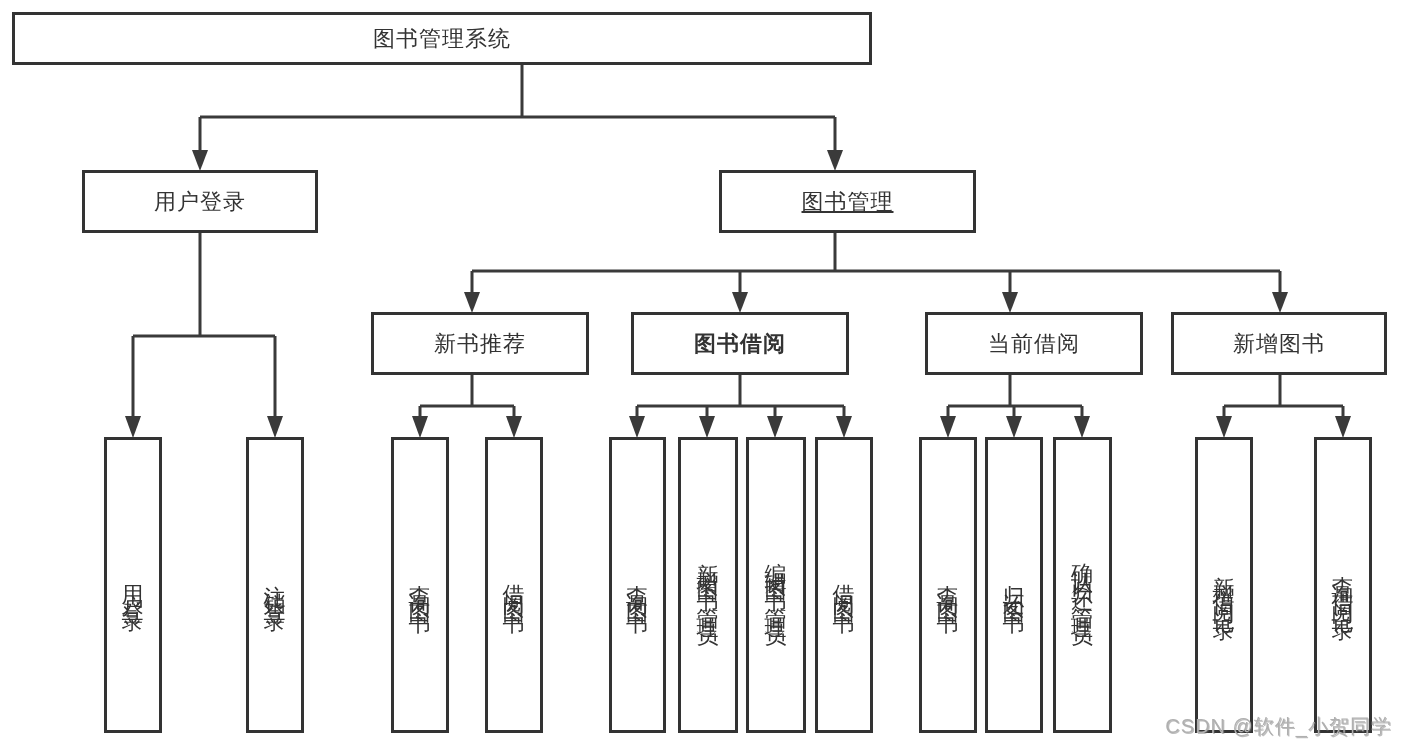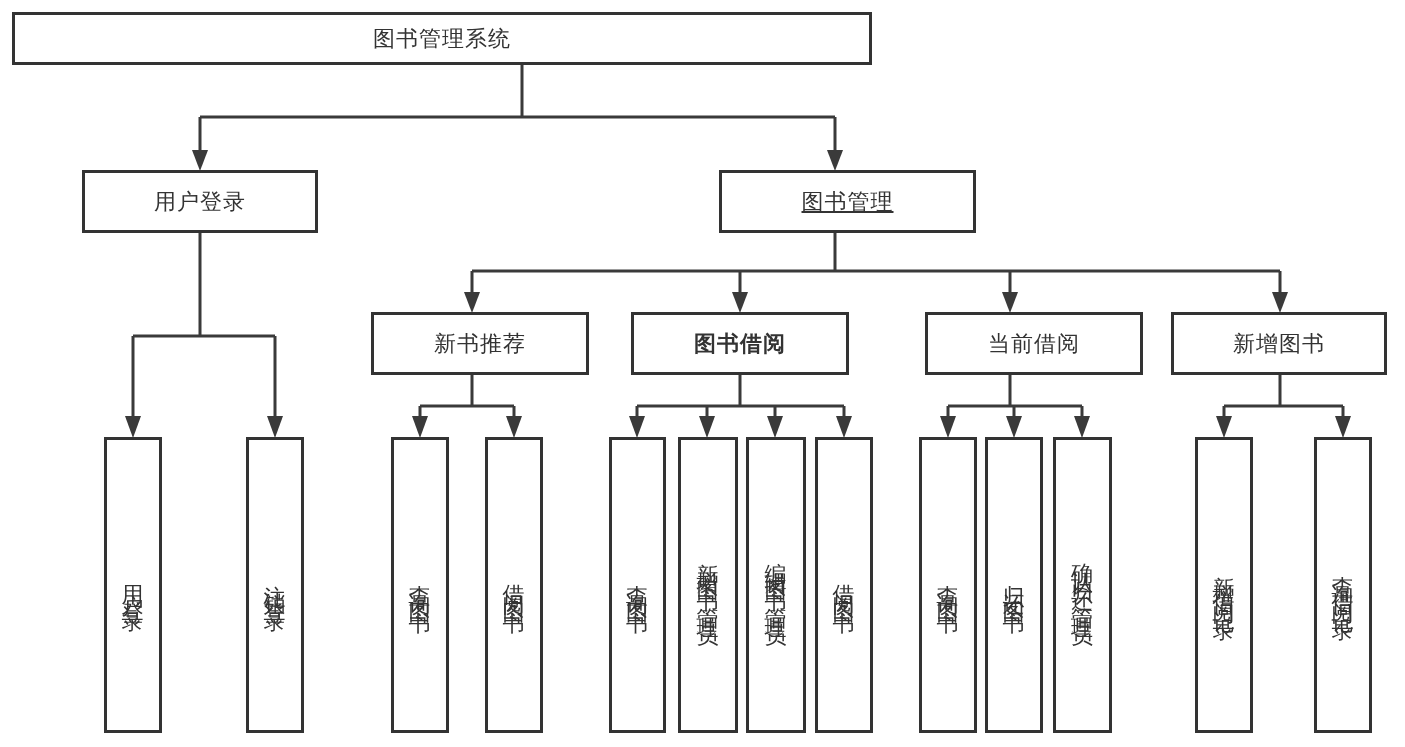--- a/index.html
+++ b/index.html
@@ -153,14 +153,15 @@
     <span class="vtext">确认归还（管理员）</span>
   </div>
 
   <div class="node leaf" style="left:1195px;width:58px;">
     <span class="vtext">新增借阅记录</span>
   </div>
   <div class="node leaf" style="left:1314px;width:58px;">
     <span class="vtext">查询借阅记录</span>
   </div>
 
+  <div class="watermark">CSDN @软件_小贺同学</div>
 
 </div>
 
 </body></html>

